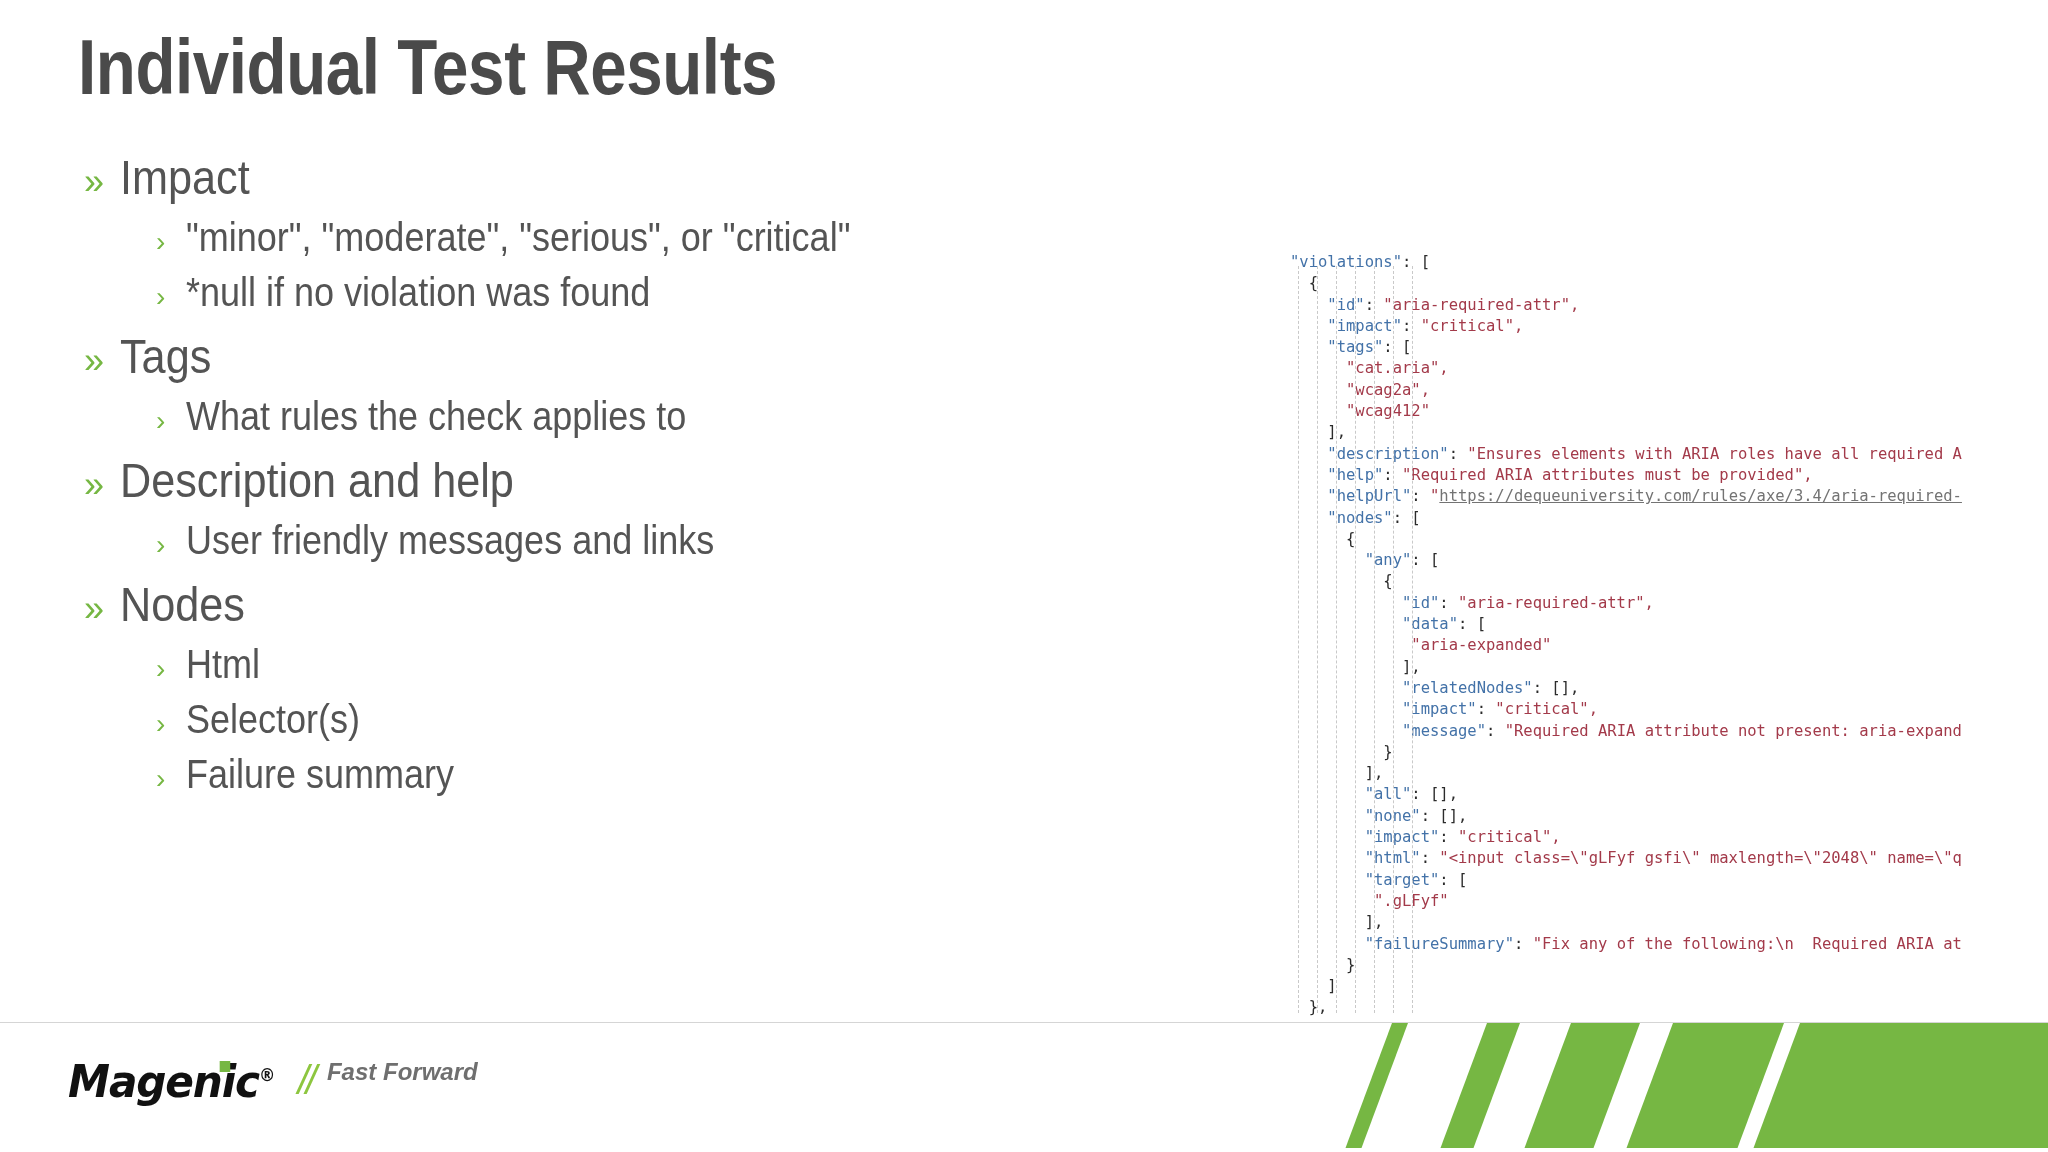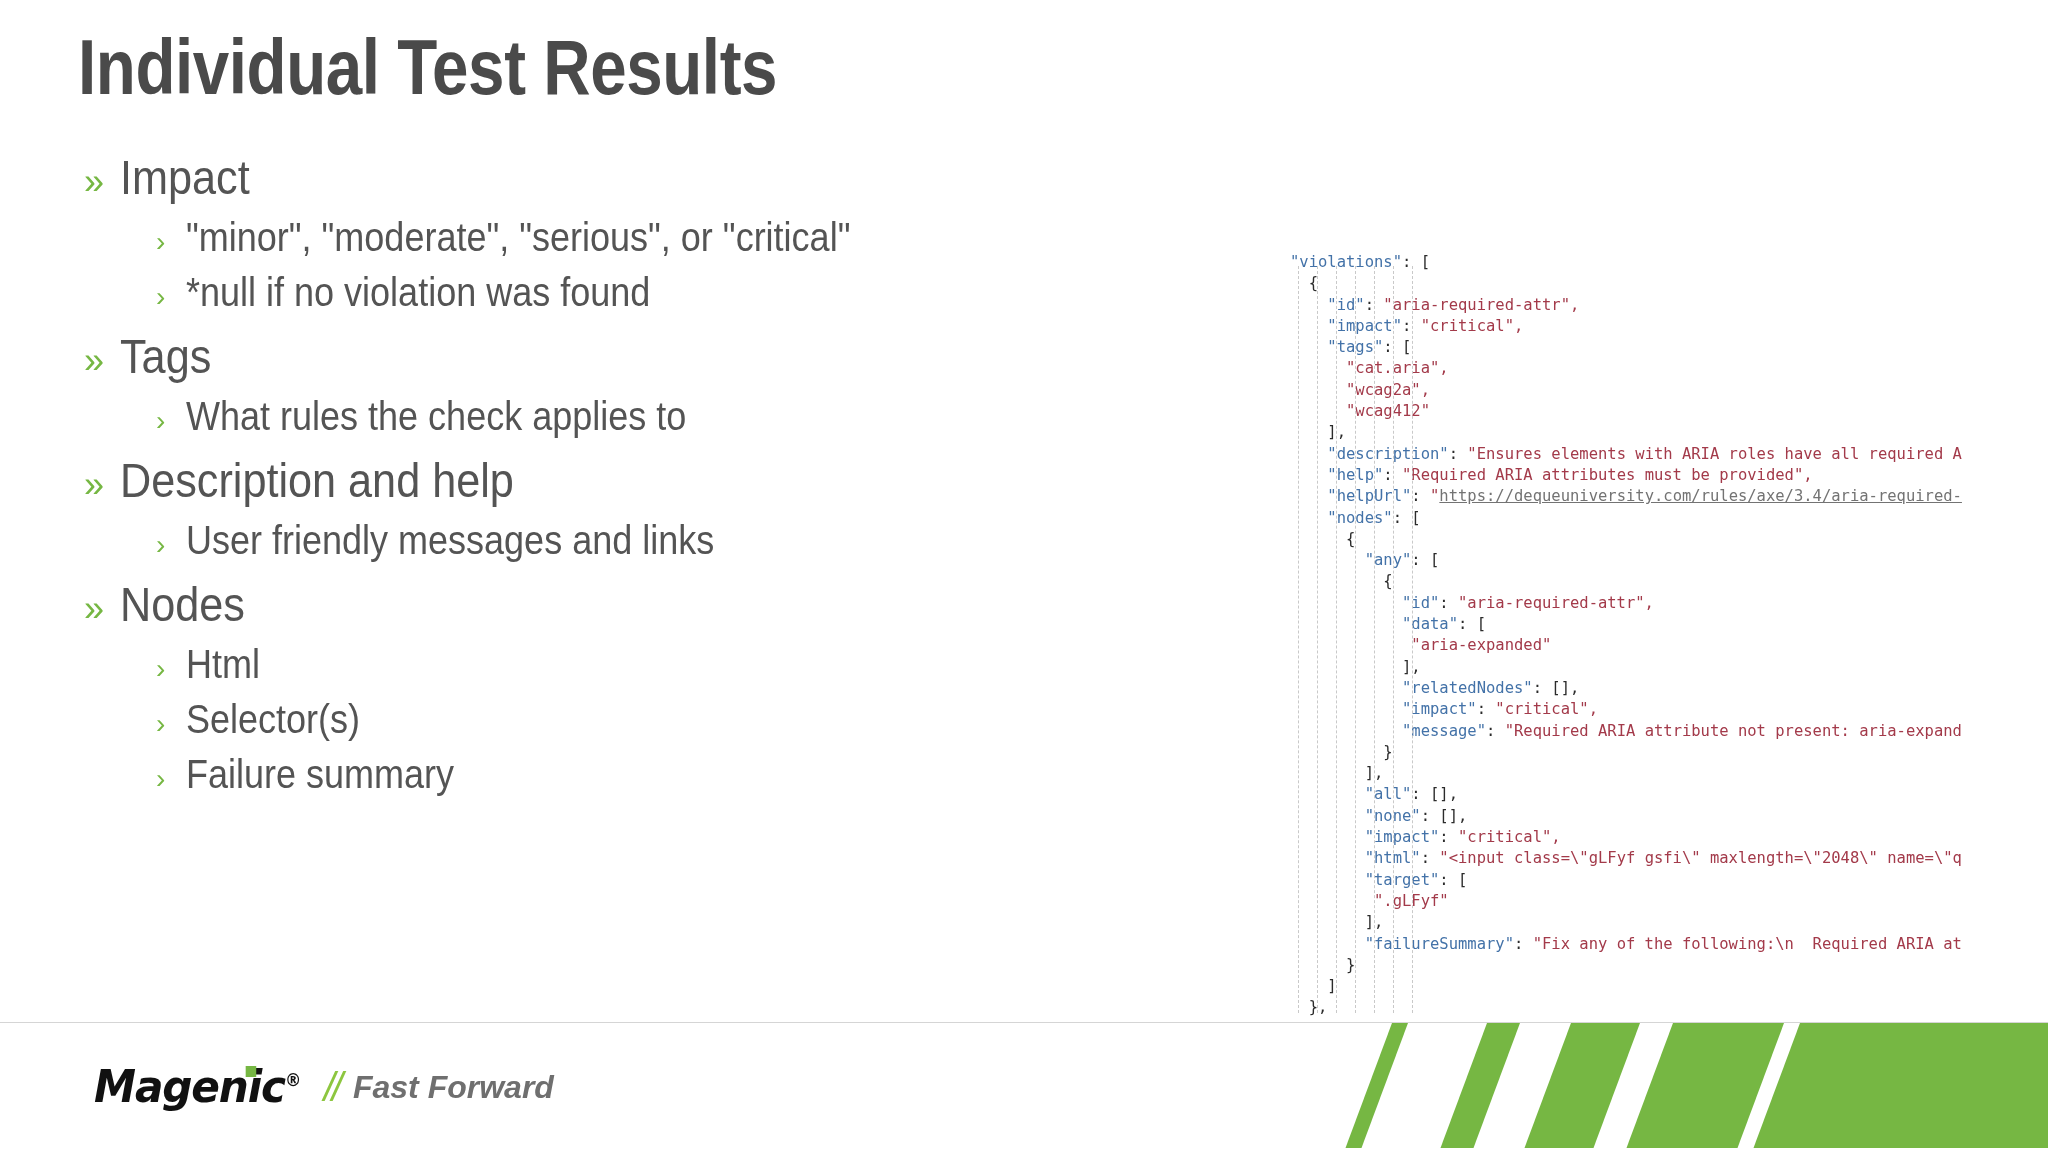--- a/index.html
+++ b/index.html
@@ -126,24 +126,24 @@
     overflow: hidden;
   }
   #stripes {
     position: absolute;
     left: 0; top: 0;
     width: 2048px;
     height: 129px;
   }
   #logo {
     position: absolute;
-    left: 94px;
+    left: 68px;
     top: 1060px;
     display: flex;
-    align-items: center;
+    align-items: flex-start;
     height: 54px;
   }
   #logo-word {
     position: relative;
     font-family: "DejaVu Sans", sans-serif;
     font-size: 44px;
     font-weight: bold;
     font-style: italic;
     color: #111111;
     letter-spacing: -1.2px;
@@ -170,21 +170,21 @@
     font-family: "Liberation Sans", sans-serif;
     font-size: 40px;
     font-style: italic;
     font-weight: normal;
     color: #8dc63f;
     letter-spacing: -3px;
     line-height: 1;
   }
   #logo-tag {
     font-family: "Liberation Sans", sans-serif;
-    font-size: 32px;
+    font-size: 24px;
     font-style: italic;
     font-weight: bold;
     color: #6f6f6f;
     letter-spacing: 0px;
     line-height: 1;
   }
 </style>
 </head>
 <body>
 

